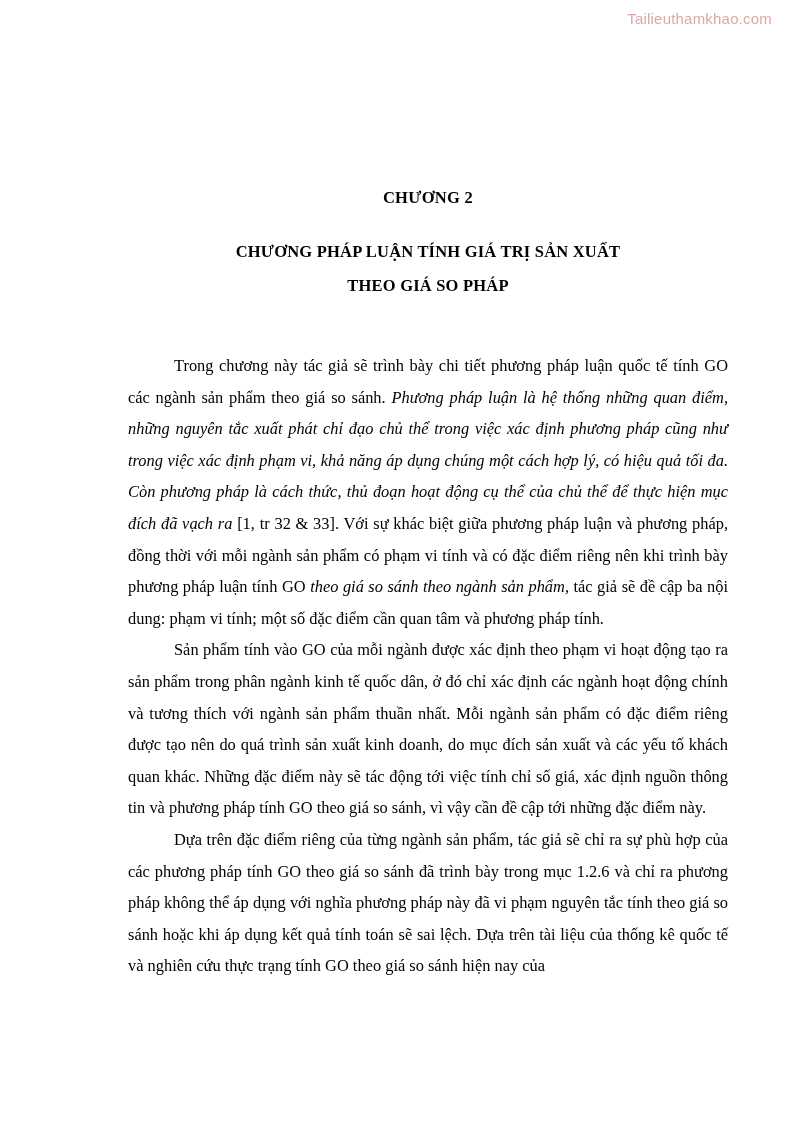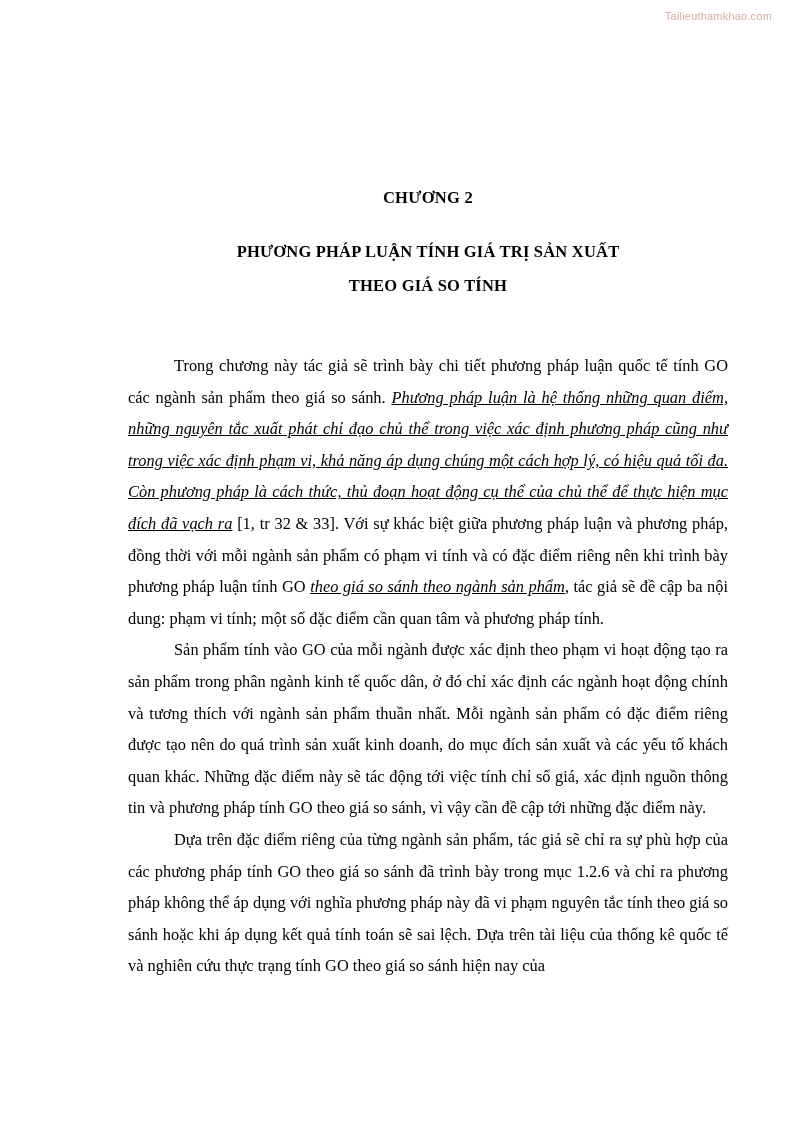--- a/index.html
+++ b/index.html
@@ -19,21 +19,21 @@
     position: relative;
     width: 794px;
     height: 1123px;
     box-sizing: border-box;
   }
   .watermark {
     position: absolute;
     top: 10px;
     right: 22px;
     font-family: "Liberation Sans", sans-serif;
-    font-size: 11px;
+    font-size: 15px;
     color: #d8a9a2;
     letter-spacing: 0.2px;
     user-select: none;
   }
   .page-number {
     position: absolute;
     top: 92px;
     left: 0;
     right: 0;
     text-align: center;
@@ -71,37 +71,36 @@
     line-height: 31.6px;
     text-align: justify;
     text-indent: 46px;
     hyphens: none;
   }
   .body-text.first-para {
     margin-top: 54px;
   }
   .it {
     font-style: italic;
-    text-decoration: underline;
   }
 </style>
 </head>
 <body>
 
 <div class="page">
 
   <div class="watermark">Tailieuthamkhao.com</div>
 
 
   <div class="content">
 
     <p class="chapter-heading">CHƯƠNG 2</p>
 
-    <p class="title-line first">PHƯƠNG PHÁP LUẬN TÍNH GIÁ TRỊ SẢN XUẤT</p>
-    <p class="title-line second">THEO GIÁ SO TÍNH</p>
+    <p class="title-line first">CHƯƠNG PHÁP LUẬN TÍNH GIÁ TRỊ SẢN XUẤT</p>
+    <p class="title-line second">THEO GIÁ SO PHÁP</p>
 
     <p class="body-text first-para"><span>Trong chương này tác giả sẽ trình bày chi tiết phương pháp luận quốc tế tính GO các ngành sản phẩm theo giá so sánh. </span><span class="it">Phương pháp luận là hệ thống những quan điểm, những nguyên tắc xuất phát chỉ đạo chủ thể trong việc xác định phương pháp cũng như trong việc xác định phạm vi, khả năng áp dụng chúng một cách hợp lý, có hiệu quả tối đa. Còn phương pháp là cách thức, thủ đoạn hoạt động cụ thể của chủ thể để thực hiện mục đích đã vạch ra</span><span> [1, tr 32 &amp; 33]. Với sự khác biệt giữa phương pháp luận và phương pháp, đồng thời với mỗi ngành sản phẩm có phạm vi tính và có đặc điểm riêng nên khi trình bày phương pháp luận tính GO </span><span class="it">theo giá so sánh theo ngành sản phẩm</span><span>, tác giả sẽ đề cập ba nội dung: phạm vi tính; một số đặc điểm cần quan tâm và phương pháp tính.</span></p>
 
     <p class="body-text">Sản phẩm tính vào GO của mỗi ngành được xác định theo phạm vi hoạt động tạo ra sản phẩm trong phân ngành kinh tế quốc dân, ở đó chỉ xác định các ngành hoạt động chính và tương thích với ngành sản phẩm thuần nhất. Mỗi ngành sản phẩm có đặc điểm riêng được tạo nên do quá trình sản xuất kinh doanh, do mục đích sản xuất và các yếu tố khách quan khác. Những đặc điểm này sẽ tác động tới việc tính chỉ số giá, xác định nguồn thông tin và phương pháp tính GO theo giá so sánh, vì vậy cần đề cập tới những đặc điểm này.</p>
 
     <p class="body-text">Dựa trên đặc điểm riêng của từng ngành sản phẩm, tác giả sẽ chỉ ra sự phù hợp của các phương pháp tính GO theo giá so sánh đã trình bày trong mục 1.2.6 và chỉ ra phương pháp không thể áp dụng với nghĩa phương pháp này đã vi phạm nguyên tắc tính theo giá so sánh hoặc khi áp dụng kết quả tính toán sẽ sai lệch. Dựa trên tài liệu của thống kê quốc tế và nghiên cứu thực trạng tính GO theo giá so sánh hiện nay của</p>
 
   </div>
 </div>
 

